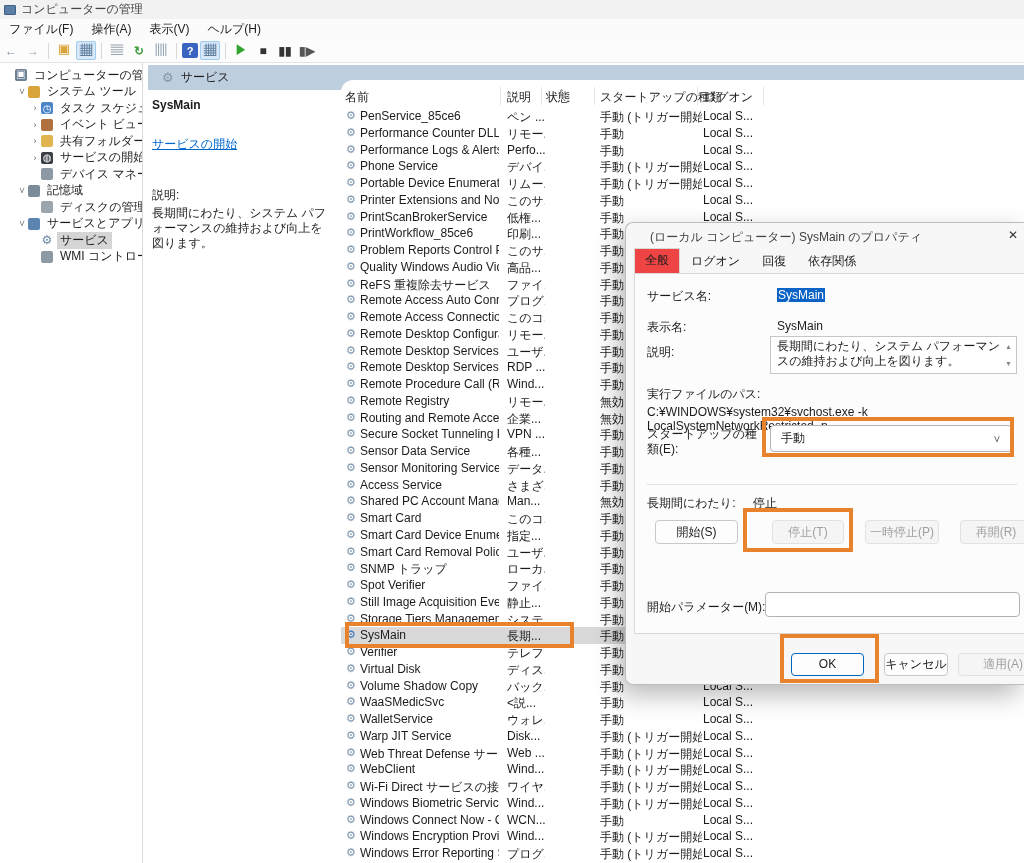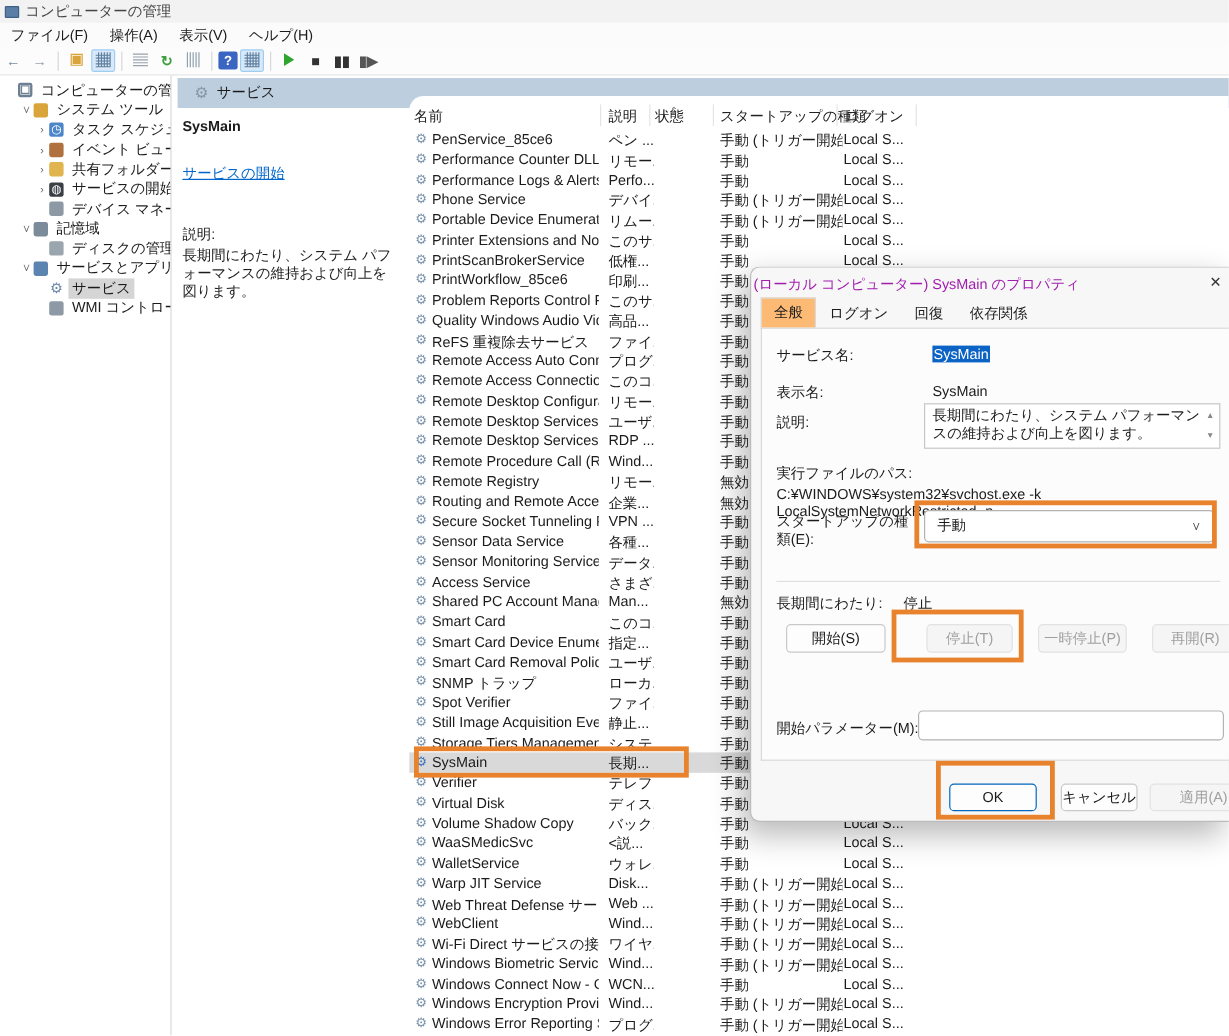--- a/index.html
+++ b/index.html
@@ -47,25 +47,25 @@
   .lrow.sel{background:#d9d9d9}
   .lrow .gico{position:absolute;left:5px;top:1px;color:#7d95ad;font-size:11px}
   .lrow.sel .gico{color:#3f76c0}
   .lrow .c-name{position:absolute;left:19px;top:1px;width:139px;overflow:hidden;text-overflow:clip}
   .lrow .c-desc{position:absolute;left:166px;top:1px;width:38px;overflow:hidden}
   .lrow .c-start{position:absolute;left:259px;top:1px;width:102px;overflow:hidden}
   .lrow .c-logon{position:absolute;left:362px;top:1px;width:60px;overflow:hidden}
 
   
   .dialog{position:absolute;left:625px;top:222px;width:400px;height:463px;background:#f7f7f7;border:1px solid #bcbcbc;border-right:none;border-radius:8px 0 0 8px;box-shadow:-6px 10px 26px rgba(0,0,0,.28);z-index:10}
-  .dtitle{position:absolute;left:2px;top:6px;font-size:12px;color:#a21caf}
+  .dtitle{position:absolute;left:24px;top:6px;font-size:12px;color:#404040}
   .dclose{position:absolute;right:4px;top:4px;width:16px;height:16px;text-align:center;line-height:16px;color:#333;font-size:12px;cursor:pointer}
   .tabs{position:absolute;left:8px;top:29px;height:22px;display:flex;align-items:flex-end}
   .tab{padding:3px 10px 4px 10px;border:1px solid transparent;border-bottom:none;color:#1b1b1b;cursor:pointer}
-  .tab.sel{background:#fdba74;border-color:#d9d9d9;position:relative;top:1px;padding-bottom:6px}
+  .tab.sel{background:#ef4444;border-color:#d9d9d9;position:relative;top:1px;padding-bottom:6px}
   .tabpage{position:absolute;left:8px;top:50px;right:0;height:361px;background:#fcfcfc;border:1px solid #d9d9d9;border-right:none}
   .frow-label{position:absolute;left:12px;color:#1b1b1b}
   .fval{position:absolute;left:142px}
   .selval{background:var(--sel,#0b63c5);color:#fff;padding:0 1px}
   .descbox{position:absolute;left:135px;top:62px;width:247px;height:38px;border:1px solid #c6c6c6;background:#fff;padding:2px 16px 2px 6px;line-height:15px;overflow:hidden}
   .descbox .sb{position:absolute;right:2px;top:2px;bottom:2px;width:11px;display:flex;flex-direction:column;justify-content:space-between;align-items:center;color:#888;font-size:7px}
   .combo{position:absolute;left:135px;top:151px;width:242px;height:27px;background:#fff;border:1px solid #b3b3b3;border-radius:4px;display:flex;align-items:center;padding:0 10px;justify-content:space-between;cursor:pointer}
   .combo .chev{color:#444;font-size:10px}
   .hsep{position:absolute;left:12px;top:210px;width:370px;height:1px;background:#e0e0e0}
   .btn{position:absolute;height:24px;border:1px solid #c9c9c9;background:#fdfdfd;border-radius:4px;text-align:center;line-height:22px;cursor:pointer}

